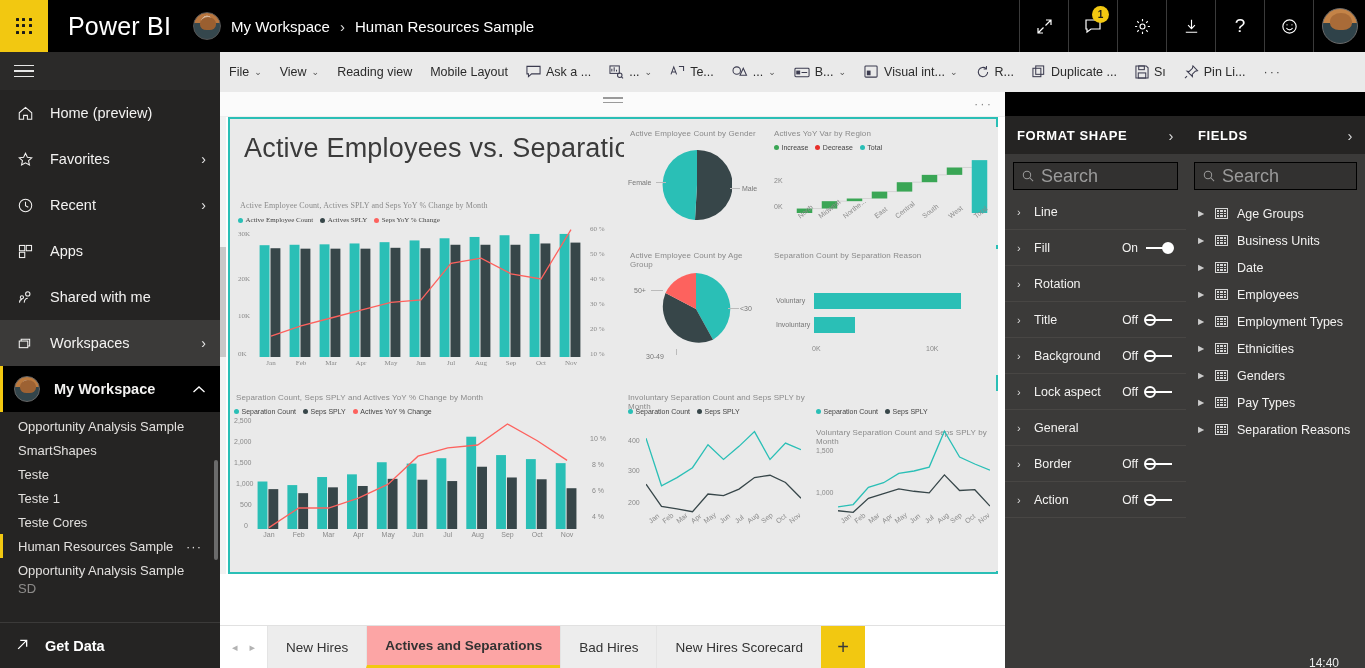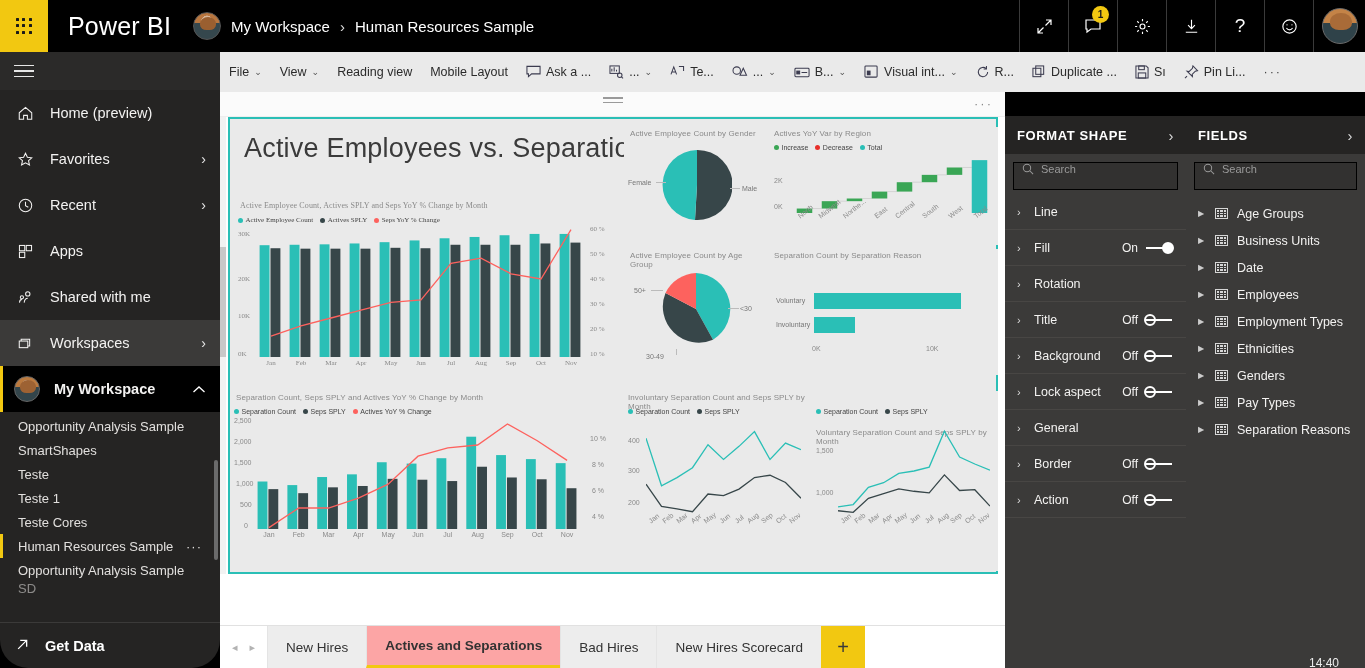--- a/index.html
+++ b/index.html
@@ -66,21 +66,21 @@
     border: 1px solid #6a6a6a; position: relative; overflow: hidden;
   }
   .top-avatar::after{
     content:""; position:absolute; left:7px; top:4px; width:22px; height:17px;
     border-radius: 50% 50% 40% 40%; background:#a96b38;
   }
 
   
   .leftnav {
     position: absolute; left: 0; top: 52px; width: 220px; height: 616px;
-    background: #252423; display: flex; flex-direction: column; border-radius: 28px;
+    background: #252423; display: flex; flex-direction: column;
   }
   .hamburger-row { height: 38px; display: flex; align-items: center; padding-left: 14px; background:#2b2a29; }
   .hamburger { width: 20px; display: flex; flex-direction: column; gap: 4px; cursor: pointer; }
   .hamburger i { display: block; height: 1.6px; background: #e6e6e6; }
   .nav-item {
     height: 46px; display: flex; align-items: center; gap: 14px; padding: 0 14px;
     color: #f3f2f1; font-size: 14.5px; cursor: pointer; position: relative;
   }
   .nav-item .ico { width: 22px; display:flex; align-items:center; justify-content:center; flex:none; }
   .nav-item .chev { margin-left: auto; font-size: 14px; color: #e6e6e6; }
@@ -186,21 +186,21 @@
   .panel { position: absolute; top: 92px; height: 576px; background: #3B3A39; margin-top: 24px; }
   .panel-fmt { left: 1005px; width: 181px; }
   .panel-fld { left: 1186px; width: 179px; }
   .panel-hd {
     height: 38px; background: #252423; display: flex; align-items: center;
     padding: 0 12px; font-size: 13px; font-weight: 700; letter-spacing: .6px; color: #fff;
   }
   .panel-hd .chev { margin-left: auto; font-size: 15px; font-weight: 400; color: #ddd; cursor: pointer; }
   .panel-search {
     margin: 8px 8px 4px 8px; height: 28px; background: #323130; border: 1px solid #000;
-    display: flex; gap: 7px; padding: 0 8px; color: #9a9a9a; font-size: 11px;
+    display: flex; align-items: center; gap: 7px; padding: 0 8px; color: #9a9a9a; font-size: 18px;
   }
   .fmt-row {
     height: 36px; display: flex; align-items: center; gap: 9px; padding: 0 12px;
     border-bottom: 1px solid #484644; color: #f3f2f1; font-size: 12.5px; cursor: pointer;
   }
   .fmt-row .ex { font-size: 11px; color: #ddd; width: 8px; }
   .tgl { margin-left: auto; display: flex; align-items: center; gap: 6px; font-size: 12px; color: #f3f2f1; }
   .switch { width: 30px; height: 12px; position: relative; display: block; }
   .switch .track { position:absolute; left:2px; top:5px; width:26px; height:2px; background:#fff; }
   .switch .knob { position:absolute; top:0; width:12px; height:12px; border-radius:50%; box-sizing:border-box; }

